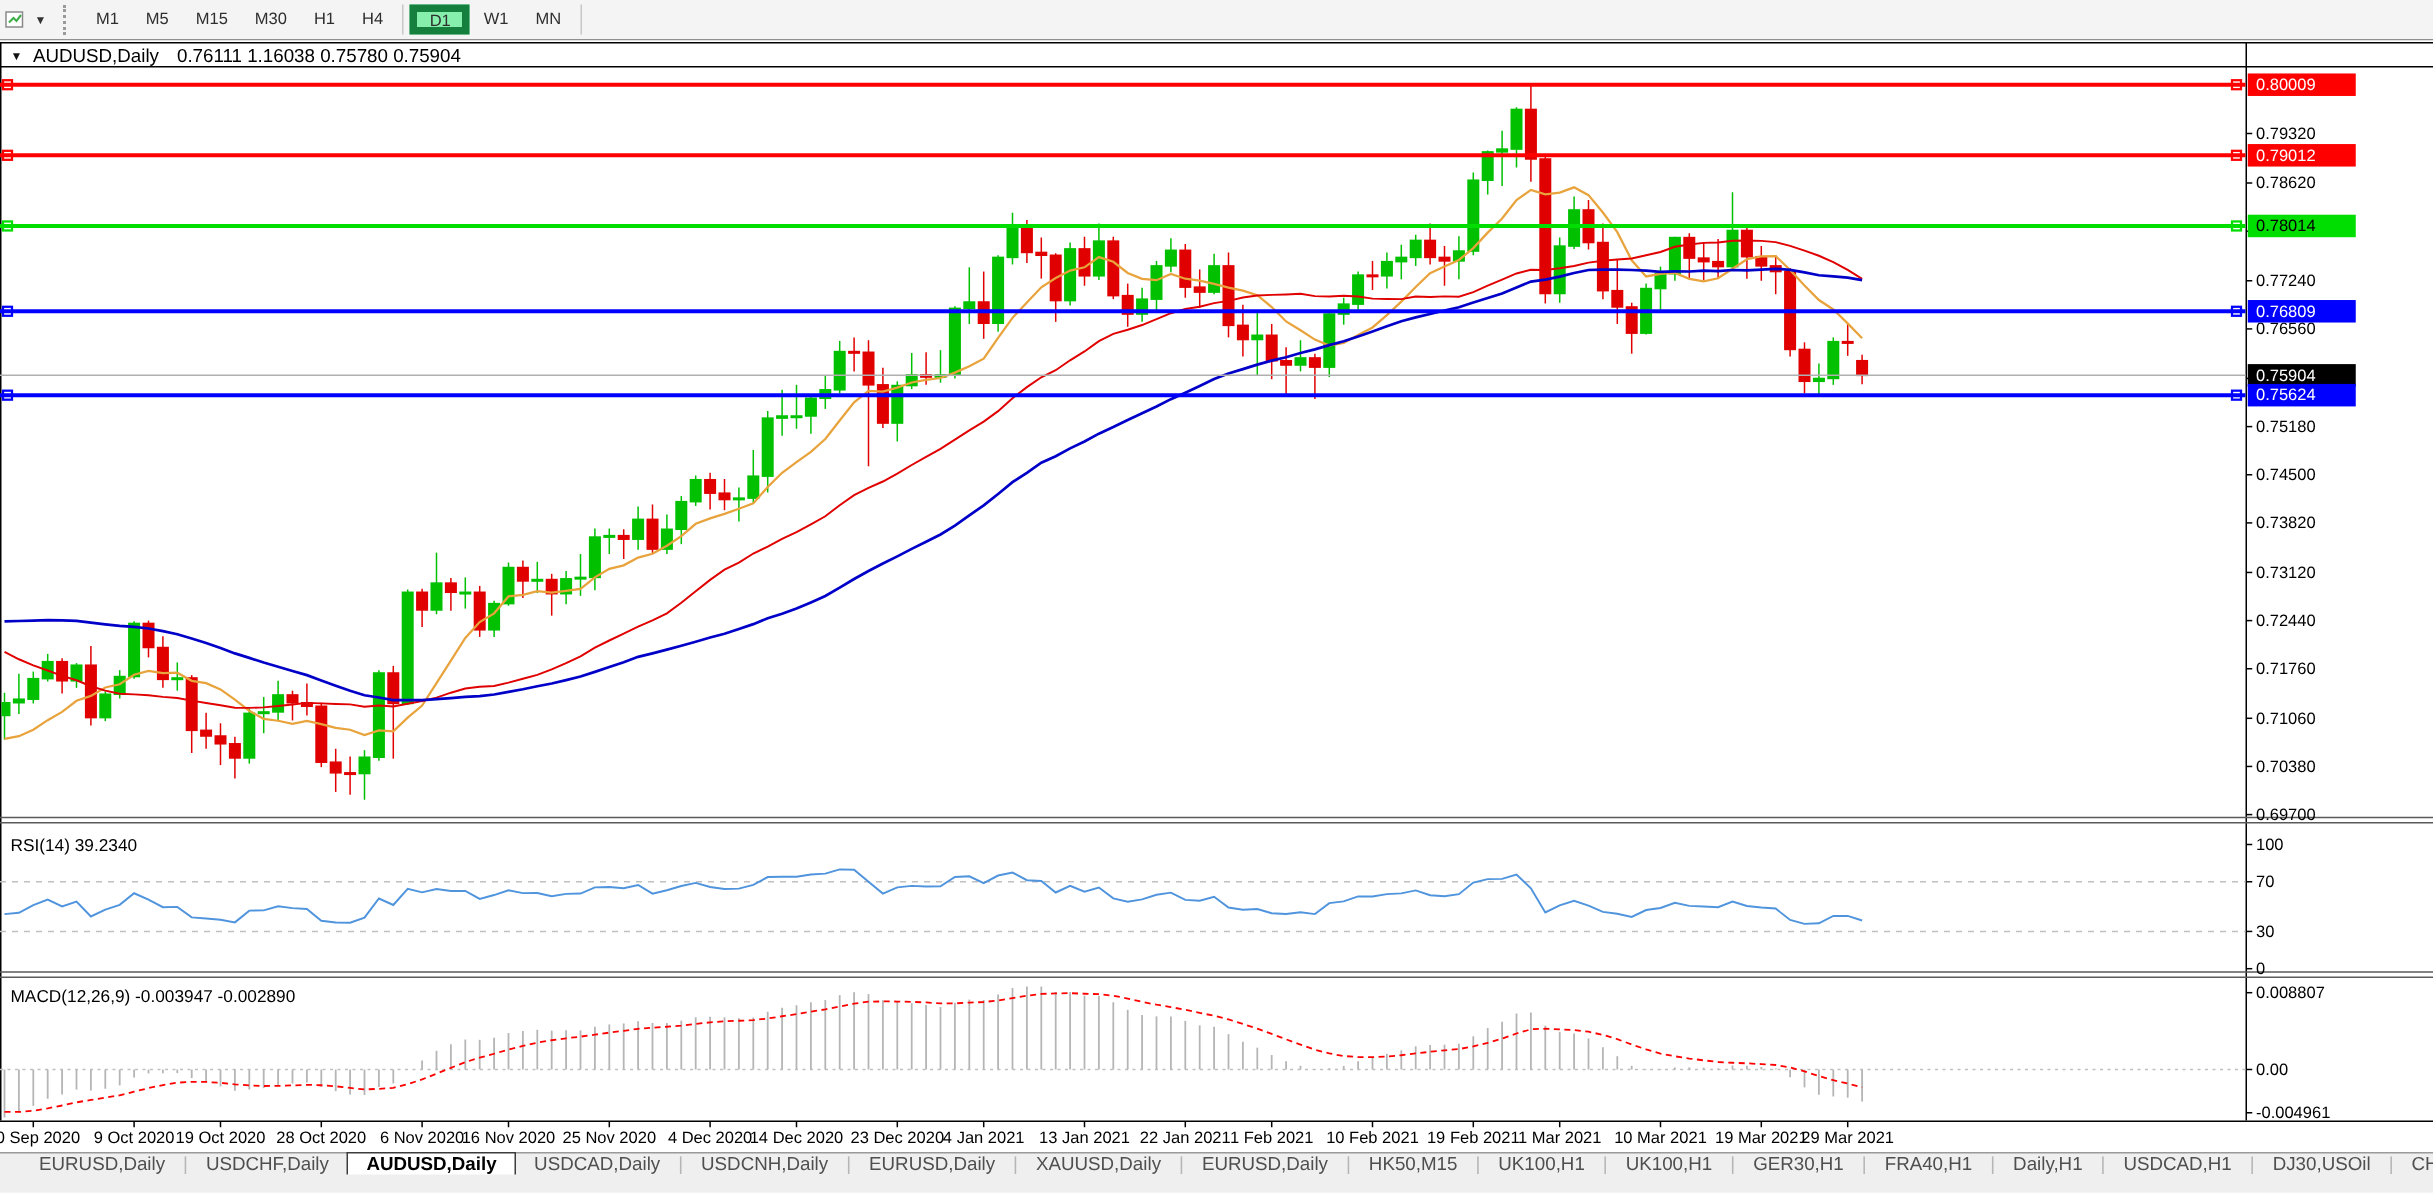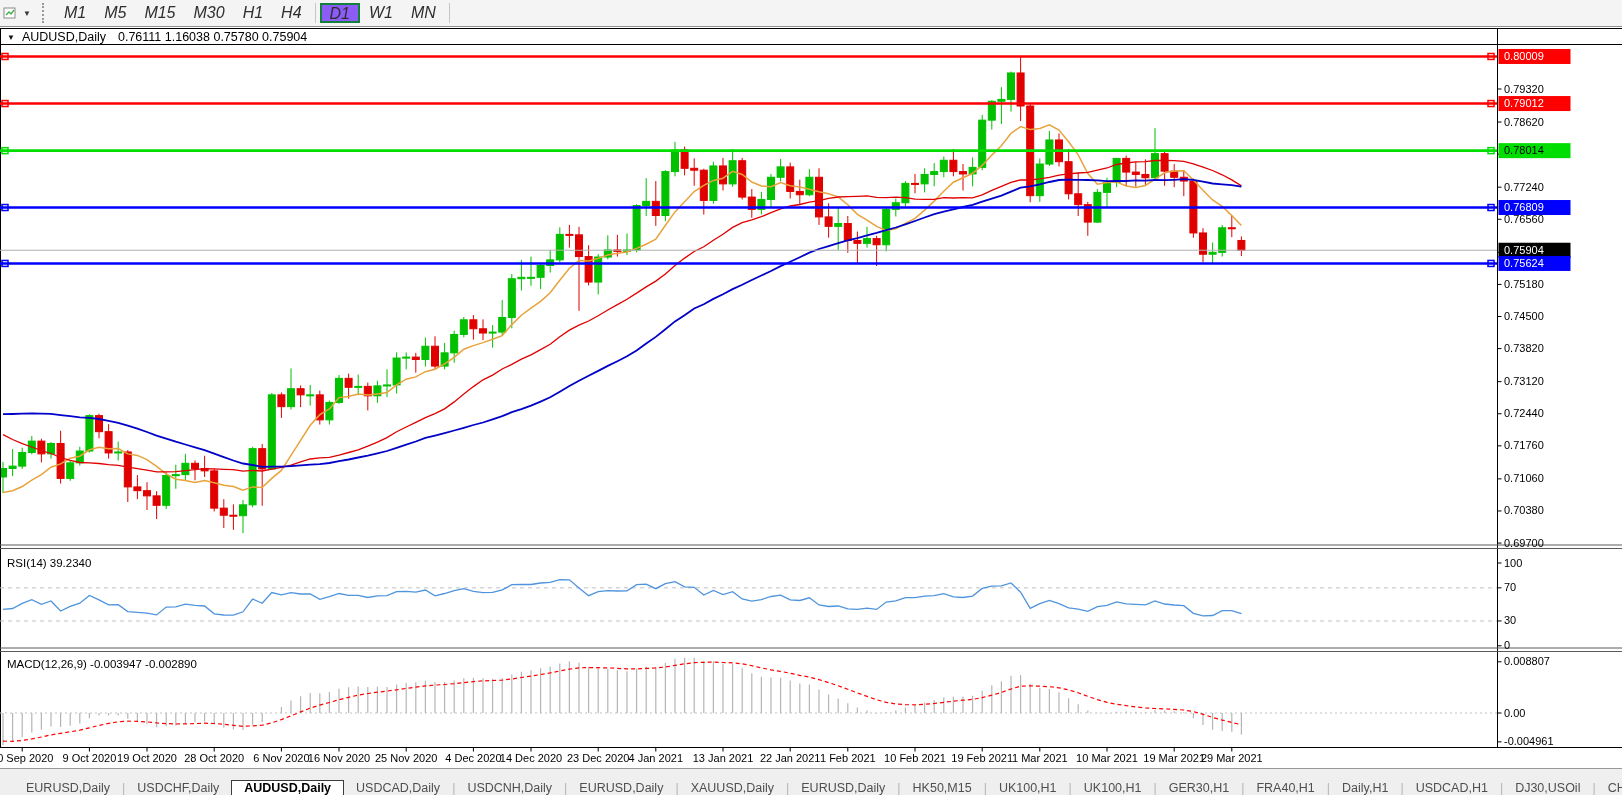--- a/index.html
+++ b/index.html
@@ -11,36 +11,36 @@
   .toolbar { position:absolute; top:0; left:0; width:1622px; height:27px;
              background:#f4f4f4; border-bottom:1px solid #8f8f8f;
              display:flex; align-items:center; }
   .tool-group { display:flex; align-items:center; padding:0 4px 0 2px; }
   .tool-icon { width:18px; height:18px; display:inline-flex; align-items:center; justify-content:center; }
   .caret { font-size:8px; color:#333; padding:0 3px; cursor:default; }
   .grip { width:7px; height:20px; border-left:2px dotted #9a9a9a; margin:0 6px 0 4px; }
   .tf-buttons { display:flex; align-items:center; height:27px; }
   .tsep { width:1px; height:20px; background:#c6c6c6; margin:0 4px; }
   button.tf { background:transparent; border:1px solid transparent; height:20px;
-              padding:0 8px; font-family:"Liberation Sans",sans-serif; font-size:16px;
-              color:#2e2e2e; cursor:pointer;font-style:italic; }
-  button.tf.active { background:#8b5cf6; border:2px solid #15803d; }
+              padding:0 8px; font-family:"Liberation Sans",sans-serif; font-size:11px;
+              color:#2e2e2e; cursor:pointer; }
+  button.tf.active { background:#86efac; border:5px solid #15803d; }
 
   
   .chart-area { position:absolute; top:27px; left:0; width:1622px; height:741px; background:#fff; }
   .chart-area svg { position:absolute; top:0; left:0; }
   .chart-title { position:absolute; top:3px; left:7px; z-index:5; font-size:12.5px; color:#000;
                  display:flex; align-items:center; white-space:pre; }
   .chart-title .collapse { font-size:8px; margin-right:7px; color:#111; }
   .chart-title .readout { margin-left:12px; }
 
   
   .tabbar { position:absolute; top:768px; left:0; width:1622px; height:27px;
             background:#efefef; border-top:1px solid #9a9a9a;
-            display:flex; align-items:flex-end; padding-left:14px; font-size:12.5px; color:#4f4f4f; }
+            display:flex; align-items:flex-start; padding-left:14px; font-size:12.5px; color:#4f4f4f; }
   .tab { display:flex; align-items:center; padding:0 12px; cursor:pointer; white-space:nowrap; }
   .tab.active { background:#ffffff; border:1px solid #3c3c3c; border-bottom:none;
                 color:#000; font-weight:700; margin-top:-1px; }
   .tabsep { display:flex; align-items:center; color:#b5b5b5; }
 </style>
 </head>
 <body>
 
 <div class="screen">
 

